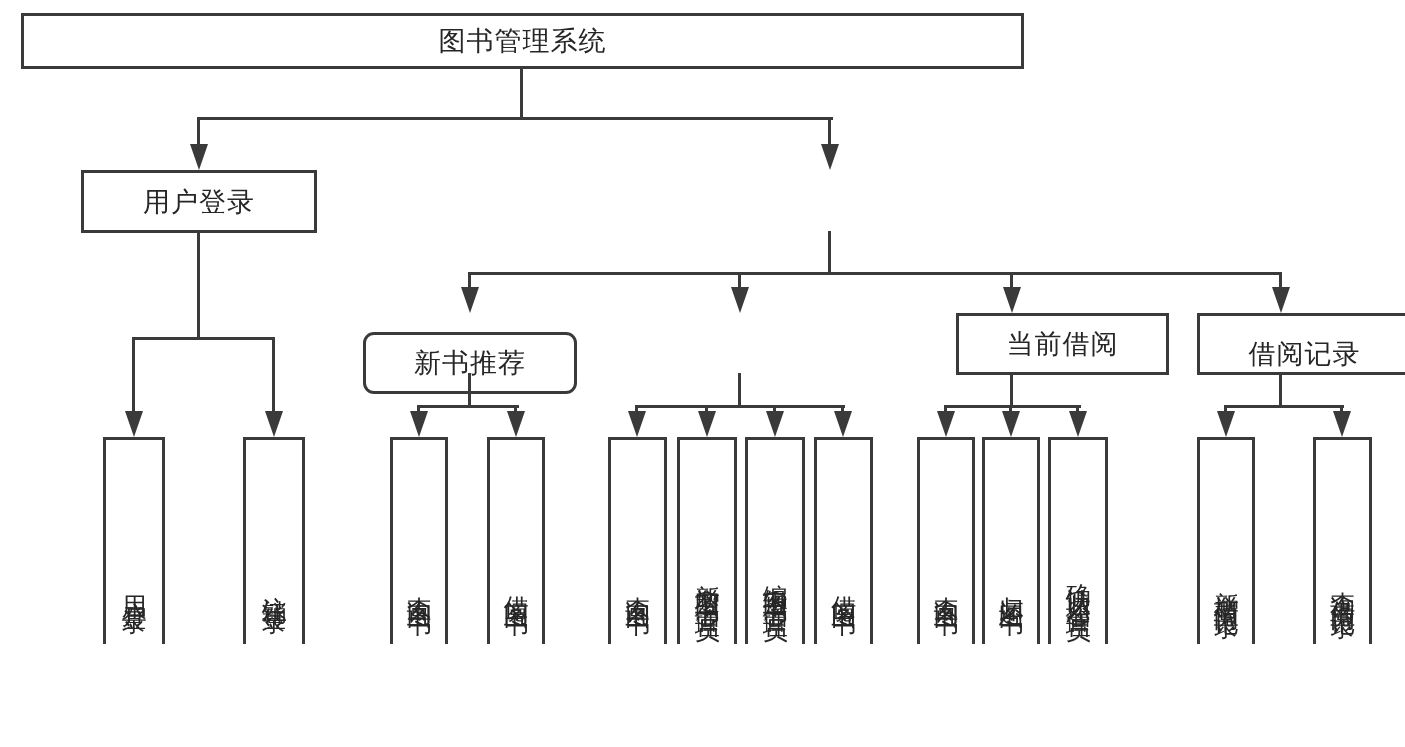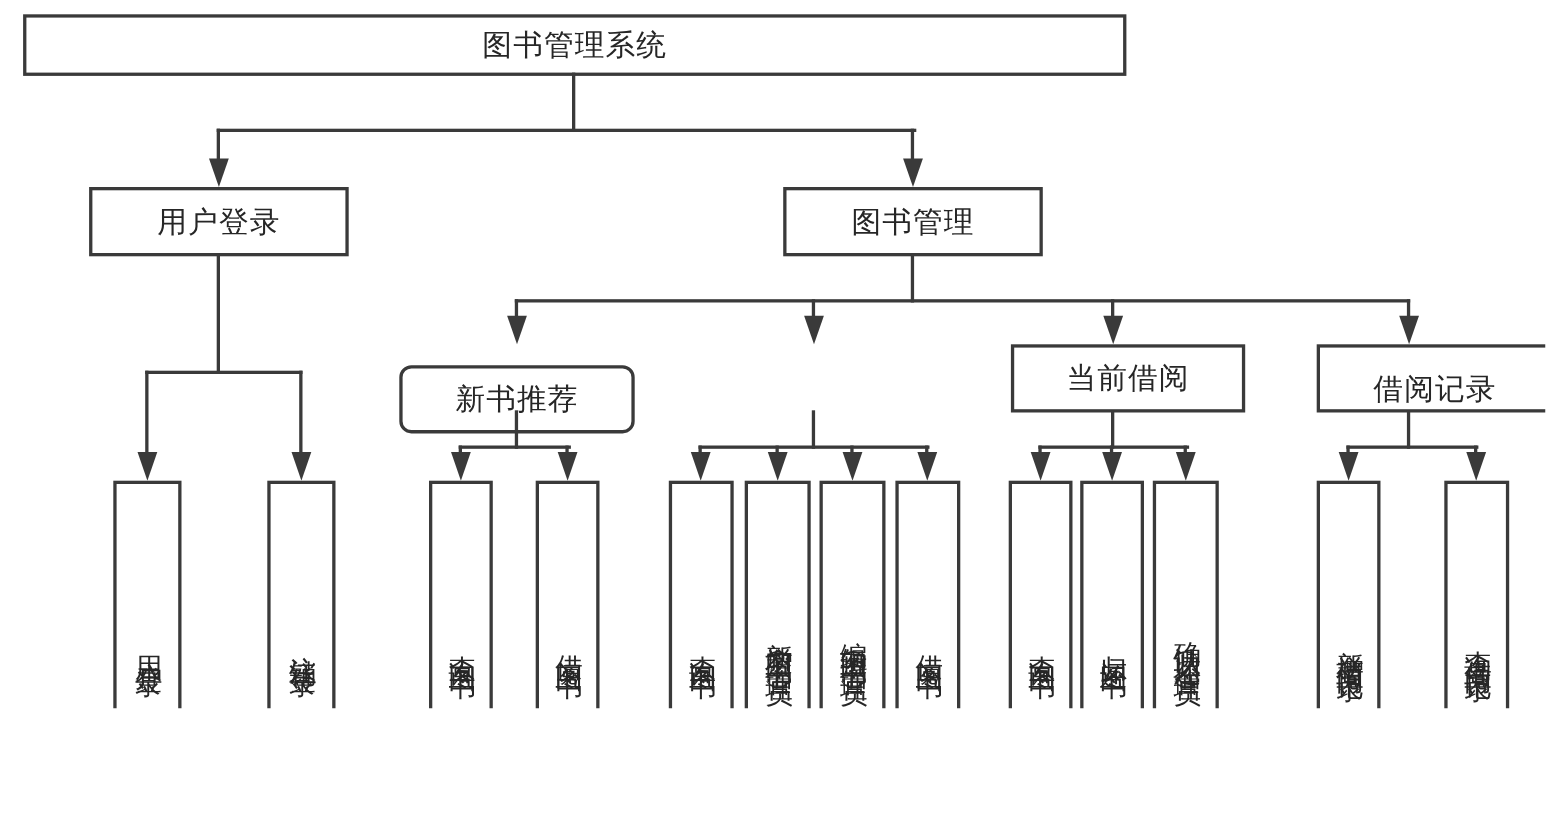--- a/index.html
+++ b/index.html
@@ -85,23 +85,20 @@
   <div class="line" style="left:520px; top:66px; width:3px; height:54px;"></div>
   <div class="line" style="left:197px; top:117px; width:636px; height:3px;"></div>
   <div class="line" style="left:197px; top:117px; width:3px; height:32px;"></div>
   <div class="ah" style="left:190px; top:144px;"></div>
   <div class="line" style="left:828px; top:117px; width:3px; height:32px;"></div>
   <div class="ah" style="left:821px; top:144px;"></div>
 
   <div class="box" style="left:81px; top:170px; width:236px; height:63px;">
     <span>用户登录</span>
   </div>
-  <div class="box" style="left:712px; top:170px; width:236px; height:63px;">
-    <span>图书管理</span>
-  </div>
 
   <div class="line" style="left:197px; top:231px; width:3px; height:109px;"></div>
   <div class="line" style="left:132px; top:337px; width:143px; height:3px;"></div>
   <div class="line" style="left:132px; top:337px; width:3px; height:78px;"></div>
   <div class="ah" style="left:125px; top:411px;"></div>
   <div class="line" style="left:272px; top:337px; width:3px; height:78px;"></div>
   <div class="ah" style="left:265px; top:411px;"></div>
 
   <div class="line" style="left:828px; top:231px; width:3px; height:44px;"></div>
   <div class="line" style="left:468px; top:272px; width:814px; height:3px;"></div>
@@ -110,21 +107,21 @@
   <div class="line" style="left:738px; top:272px; width:3px; height:18px;"></div>
   <div class="ah" style="left:731px; top:287px;"></div>
   <div class="line" style="left:1010px; top:272px; width:3px; height:18px;"></div>
   <div class="ah" style="left:1003px; top:287px;"></div>
   <div class="line" style="left:1279px; top:272px; width:3px; height:18px;"></div>
   <div class="ah" style="left:1272px; top:287px;"></div>
 
   <div class="box" style="left:363px; top:332px; width:214px; height:62px;border-radius:11px;">
     <span>新书推荐</span>
   </div>
-  <div class="box" style="left:919px; top:313px; width:213px; height:62px;font-family:Liberation Mono, monospace;">
+  <div class="box" style="left:956px; top:313px; width:213px; height:62px;font-family:Liberation Mono, monospace;">
     <span>当前借阅</span>
   </div>
   <div class="box" style="left:1197px; top:313px; width:215px; height:62px;align-items:flex-end;">
     <span>借阅记录</span>
   </div>
 
   <div class="line" style="left:468px; top:373px; width:3px; height:35px;"></div>
   <div class="line" style="left:417px; top:405px; width:102px; height:3px;"></div>
   <div class="line" style="left:417px; top:405px; width:3px; height:12px;"></div>
   <div class="ah" style="left:410px; top:411px;"></div>

